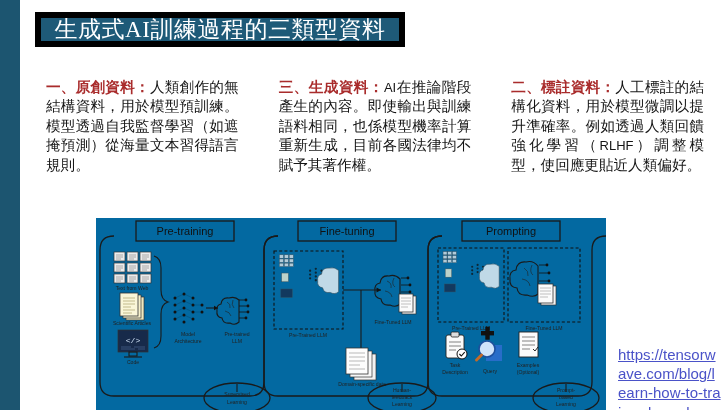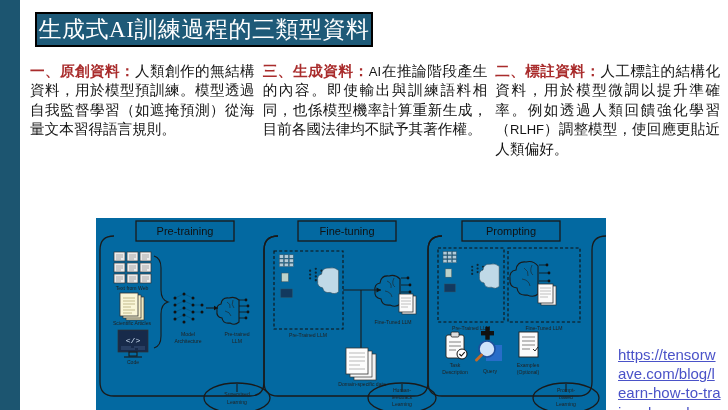--- a/index.html
+++ b/index.html
@@ -12,39 +12,39 @@
   #slide{position:absolute;inset:0;background:#ffffff;}
 
   
   .left-bar{
     position:absolute;left:0;top:0;width:20px;height:410px;
     background:#1c5570;
   }
 
   
   .title-band{
-    position:absolute;left:35px;top:12px;width:338px;height:35px;
+    position:absolute;left:35px;top:12px;width:370px;height:35px;
     background:#1e5a78;
-    border:2px solid #000000;
+    border:6px solid #000000;
     box-sizing:border-box;
     display:flex;align-items:center;justify-content:center;
   }
   .title-band .t{
     color:#ffffff;font-size:23px;line-height:1;letter-spacing:0.5px;
     white-space:nowrap;font-family:"Liberation Serif","DejaVu Serif",serif;
   }
 
   
   .cols{
     position:absolute;left:30px;top:62px;width:690px;height:130px;
     display:flex;gap:8px;
   }
   .col{width:226px;}
   .col p{
-    margin:0;font-size:14.6px;line-height:1.33;color:#151515;
+    margin:16px;font-size:14.6px;line-height:1.33;color:#151515;
     text-align:justify;text-justify:inter-character;
     font-family:"Liberation Serif","DejaVu Serif",serif;
   }
   .col .hd{color:#a92c2c;font-weight:bold;}
   .col .lat{font-family:"Liberation Sans","DejaVu Sans",sans-serif;font-size:13px;}
 
   
   .figure{
     position:absolute;left:96px;top:218px;width:510px;height:196px;
     background:#0369a1;

